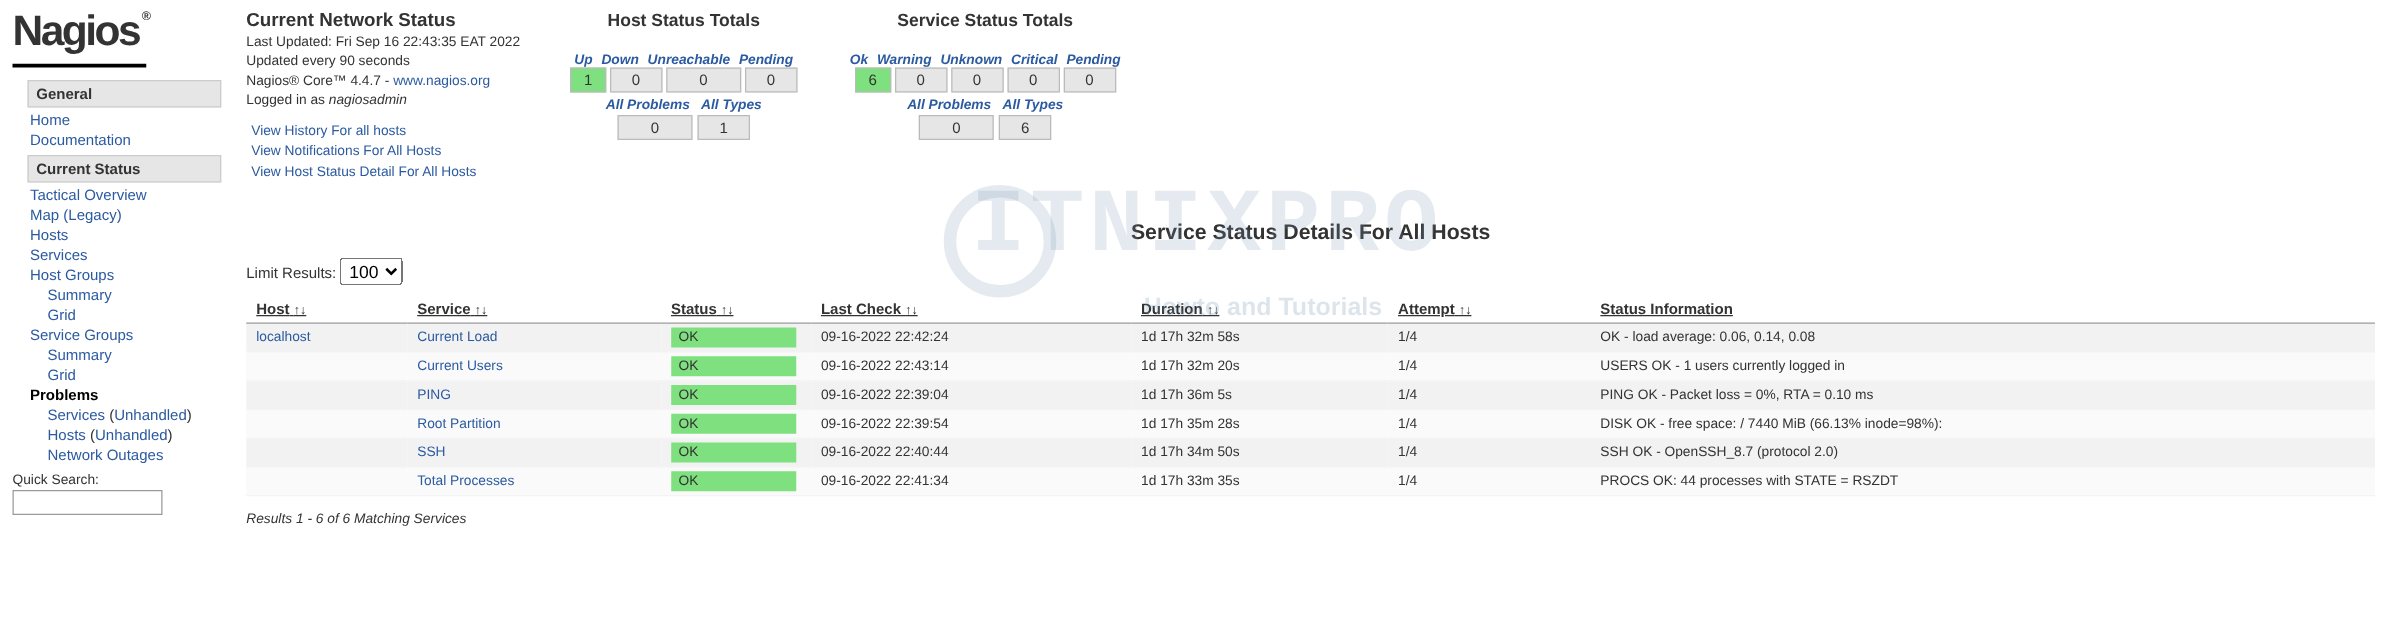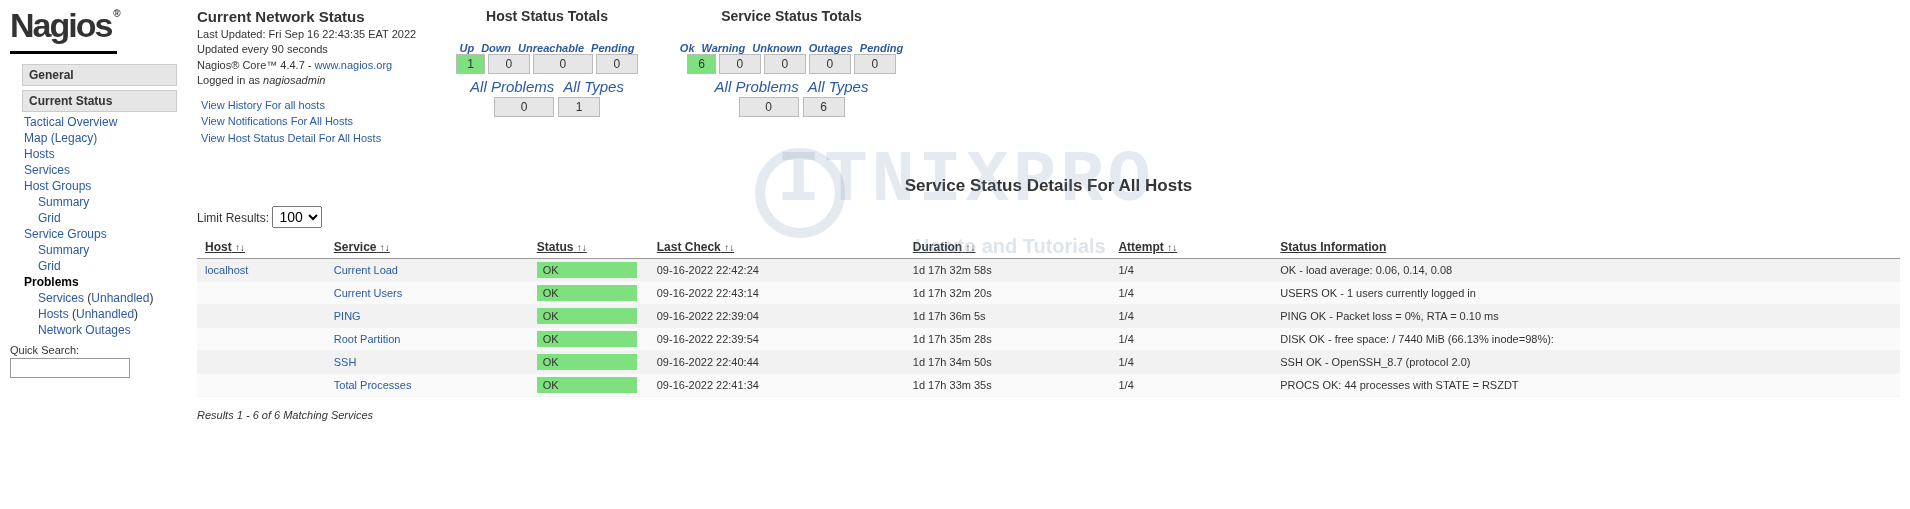--- a/index.html
+++ b/index.html
@@ -58,21 +58,21 @@
   .totals-block h3 { font-size: 14px; font-weight: bold; margin-bottom: 18px; }
   .totals-row { display: flex; gap: 3px; justify-content: center; }
   .totals-head { font-size: 11px; font-weight: bold; font-style: italic; color: #2b5aa0; padding: 0 2px; }
   .totals-cell {
     min-width: 42px; padding: 2px 10px;
     background: #e6e6e6; border: 1px solid #bbb;
     font-size: 12px; text-align: center;
   }
   .totals-cell.green { background: #7ee07e; }
   .totals-sub { margin-top: 4px; }
-  .totals-sub .sub-head { font-size: 15px; font-weight: normal; font-style: italic; color: #2b5aa0; }
+  .totals-sub .sub-head { font-size: 11px; font-weight: bold; font-style: italic; color: #2b5aa0; }
   .totals-sub-row { display: flex; gap: 4px; justify-content: center; margin-top: 2px; }
   .wide { min-width: 60px; }
 
   .details-title { text-align: center; font-size: 17px; font-weight: bold; margin: 30px 0 10px 0; }
   .limit-row { margin: 8px 0; font-size: 12px; }
   .limit-row select { font-size: 14px; padding: 1px 2px; }
 
   table.services { width: 100%; border-collapse: collapse; font-size: 11px; }
   table.services th {
     text-align: left; font-size: 12px; font-weight: bold;
@@ -121,20 +121,24 @@
 </style>
 </head>
 <body>
 
 <div class="sidebar">
   <div class="logo">
     <span>Nagios</span><sup>®</sup>
   </div>
 
   <div class="nav-section-header">General</div>
+  <ul class="nav-list">
+    <li><a>Home</a></li>
+    <li><a>Documentation</a></li>
+  </ul>
 
   <div class="nav-section-header">Current Status</div>
   <ul class="nav-list">
     <li><a>Tactical Overview</a></li>
     <li><a>Map     (Legacy)</a></li>
     <li><a>Hosts</a></li>
     <li><a>Services</a></li>
     <li><a>Host Groups</a></li>
     <li class="sublist"><a>Summary</a></li>
     <li class="sublist"><a>Grid</a></li>
@@ -207,21 +211,21 @@
         </div>
       </div>
     </div>
 
     <div class="totals-block">
       <h3>Service Status Totals</h3>
       <div class="totals-row">
         <a class="totals-head">Ok</a>
         <a class="totals-head">Warning</a>
         <a class="totals-head">Unknown</a>
-        <a class="totals-head">Outages</a>
+        <a class="totals-head">Critical</a>
         <a class="totals-head">Pending</a>
       </div>
       <div class="totals-row">
         <div class="totals-cell green" style="min-width:18px">6</div>
         <div class="totals-cell">0</div>
         <div class="totals-cell">0</div>
         <div class="totals-cell">0</div>
         <div class="totals-cell">0</div>
       </div>
       <div class="totals-sub">

